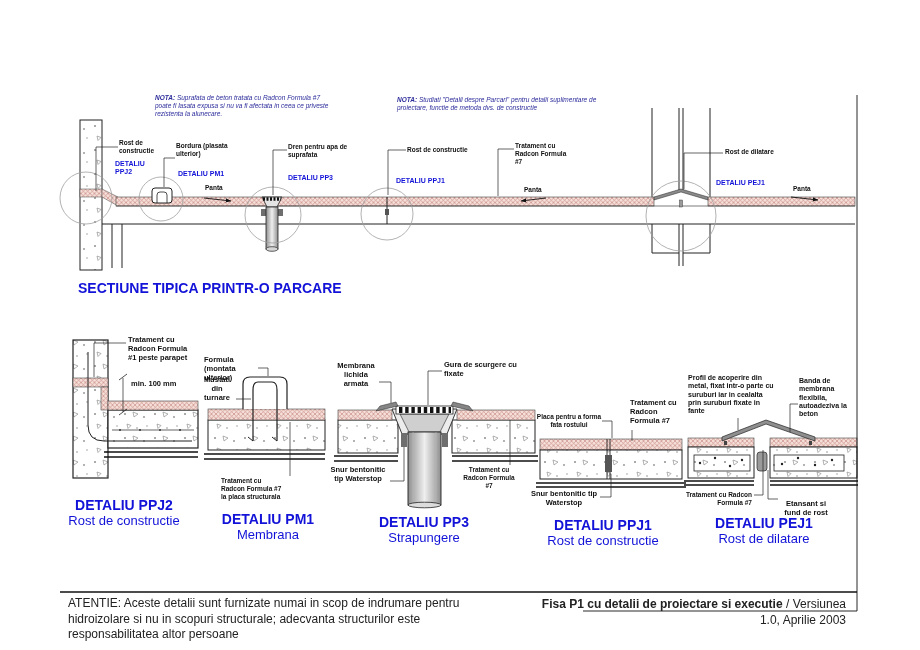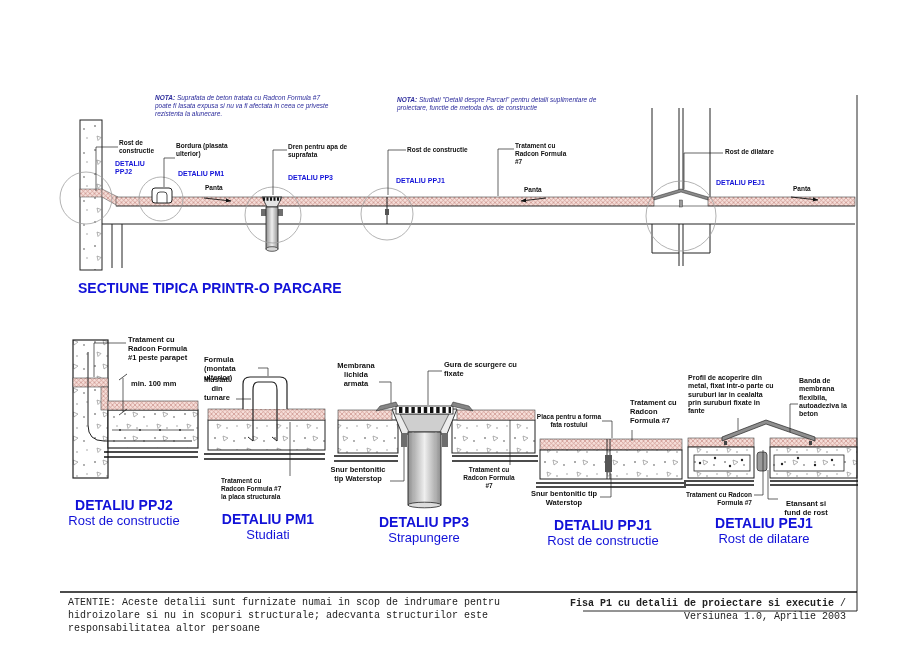--- a/index.html
+++ b/index.html
@@ -12,21 +12,21 @@
   .t-nota b{font-weight:bold;}
   .t-sec{font-size:14px;font-weight:bold;color:#1212d8;white-space:nowrap;}
   .lbl{font-size:6.5px;font-weight:bold;color:#111;line-height:1.2;}
   .det{font-size:7px;font-weight:bold;color:#1212d8;line-height:1.2;}
   .dlbl{font-size:7.5px;font-weight:bold;color:#111;line-height:1.18;}
   .dlbl-sm{font-size:6.5px;font-weight:bold;color:#111;line-height:1.2;}
   .cap1{font-size:14px;font-weight:bold;color:#1212d8;text-align:center;white-space:nowrap;}
   .cap2{font-size:13px;color:#1212d8;text-align:center;white-space:nowrap;}
   .ctr{text-align:center;}
   .rgt{text-align:right;}
-  .foot{font-family:Liberation Mono, monospace;font-size:10px;color:#222;line-height:1.3;}
+  .foot{font-family:Liberation Sans, sans-serif;font-size:12px;color:#222;line-height:1.3;}
   .foot b{font-weight:bold;padding-left:38px;}
 </style>
 </head>
 <body>
 
 <div id="sheet">
 
   <svg width="920" height="650" viewBox="0 0 920 650">
     <defs>
       <pattern id="pk" width="4.5" height="4.5" patternUnits="userSpaceOnUse">
@@ -257,21 +257,21 @@
 
   <div class="abs dlbl" style="left:128px;top:336px;width:66px;">Tratament cu Radcon Formula #1 peste parapet</div>
   <div class="abs dlbl" style="left:131px;top:380px;width:60px;">min. 100 mm</div>
   <div class="abs cap1" style="left:64px;top:497px;width:120px;">DETALIU PPJ2</div>
   <div class="abs cap2" style="left:54px;top:513px;width:140px;">Rost de constructie</div>
 
   <div class="abs dlbl" style="left:204px;top:356px;width:60px;">Formula (montata ulterior)</div>
   <div class="abs dlbl ctr" style="left:200px;top:376px;width:34px;">Mustati din turnare</div>
   <div class="abs dlbl-sm" style="left:221px;top:477px;width:64px;">Tratament cu Radcon Formula #7 la placa structurala</div>
   <div class="abs cap1" style="left:208px;top:511px;width:120px;">DETALIU PM1</div>
-  <div class="abs cap2" style="left:218px;top:527px;width:100px;">Studiati</div>
+  <div class="abs cap2" style="left:218px;top:527px;width:100px;">Membrana</div>
 
   <div class="abs dlbl ctr" style="left:333px;top:362px;width:46px;">Membrana lichida armata</div>
   <div class="abs dlbl" style="left:444px;top:361px;width:82px;">Gura de scurgere cu fixate</div>
   <div class="abs dlbl ctr" style="left:330px;top:466px;width:56px;">Snur bentonitic tip Waterstop</div>
   <div class="abs dlbl-sm ctr" style="left:462px;top:466px;width:54px;">Tratament cu Radcon Formula #7</div>
   <div class="abs cap1" style="left:364px;top:514px;width:120px;">DETALIU PP3</div>
   <div class="abs cap2" style="left:374px;top:530px;width:100px;">Strapungere</div>
 
   <div class="abs dlbl-sm ctr" style="left:536px;top:413px;width:66px;">Placa pentru a forma fata rostului</div>
   <div class="abs dlbl" style="left:630px;top:399px;width:58px;">Tratament cu Radcon Formula #7</div>

